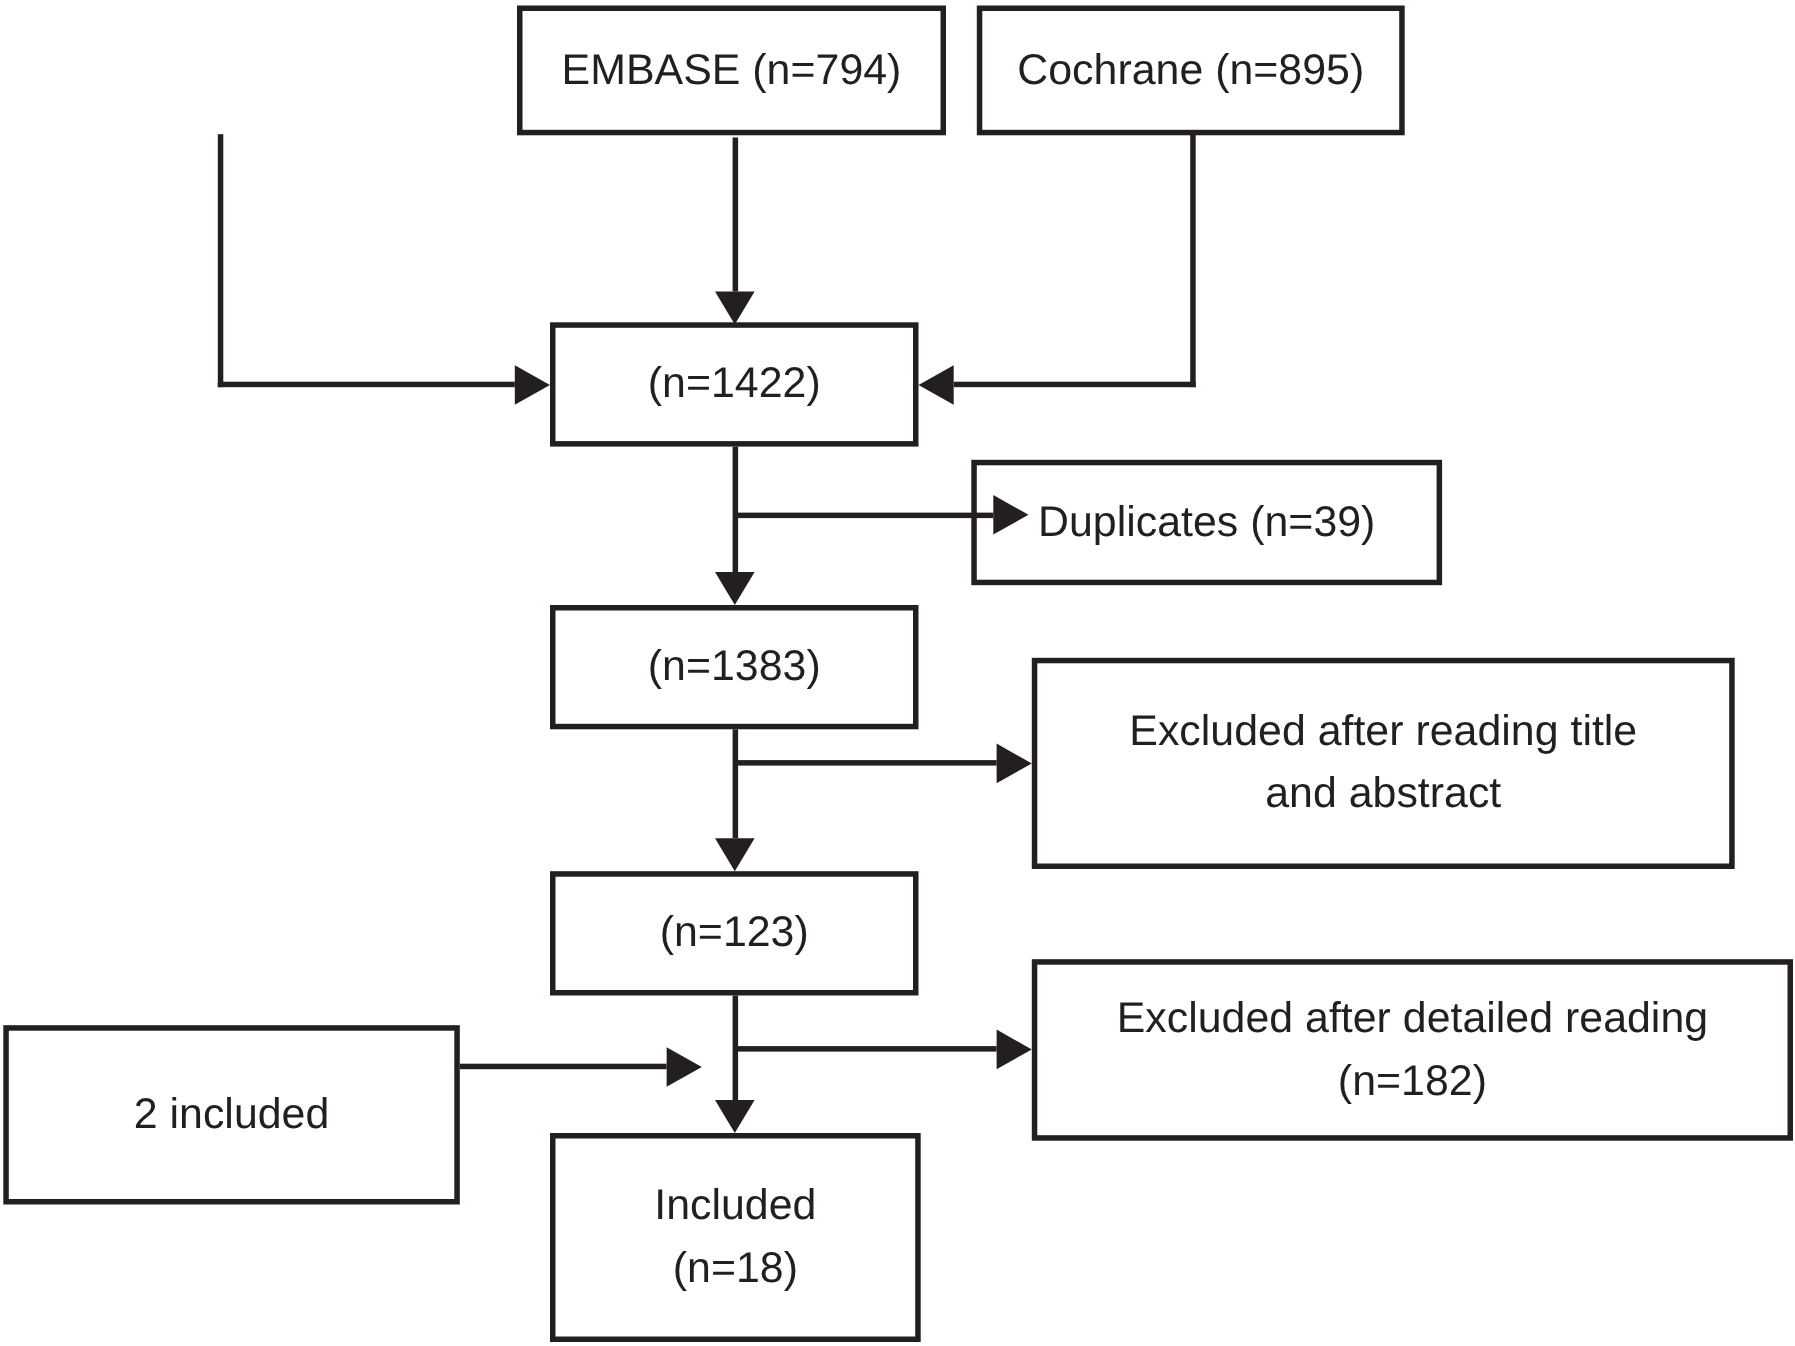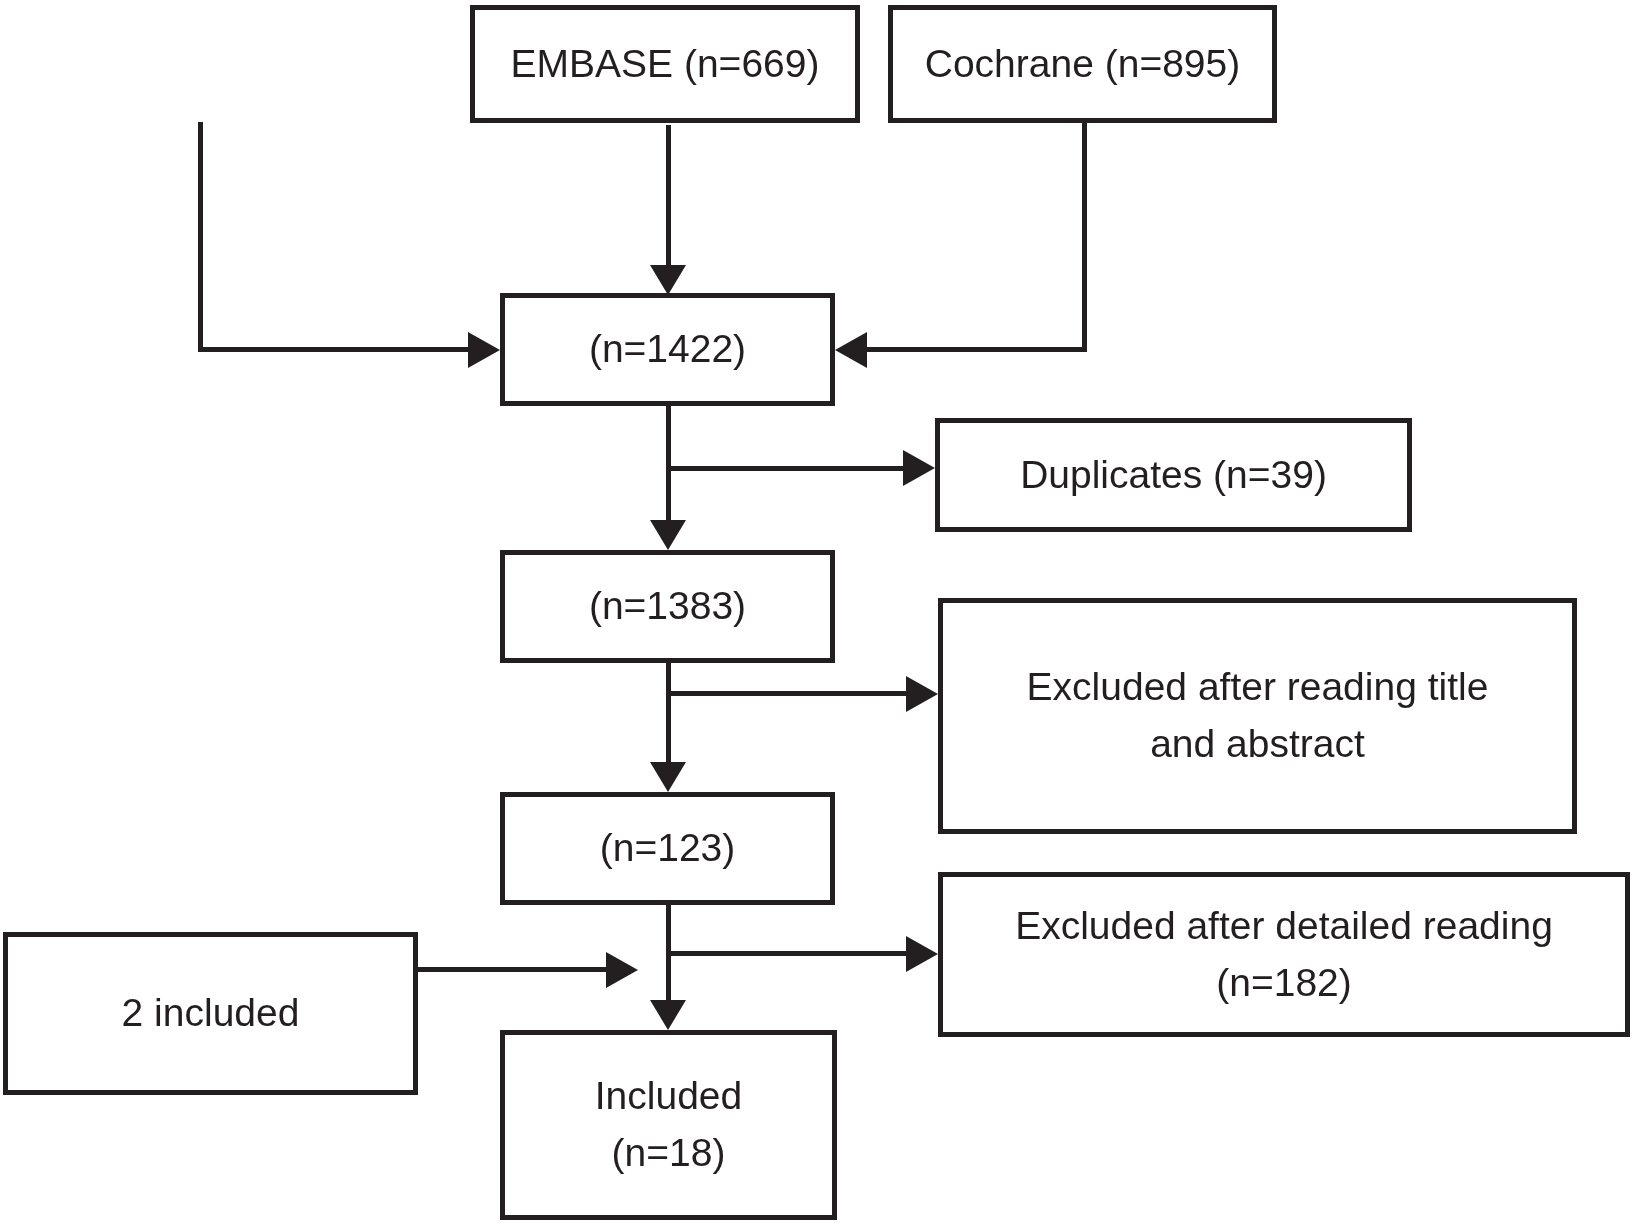--- a/index.html
+++ b/index.html
@@ -61,40 +61,40 @@
     border-top-color:var(--ink);
   }
 </style>
 </head>
 <body>
 
 <div class="stage">
 
 
   <div class="node" style="left:470px; top:5px; width:390px; height:118px;">
-    <span>EMBASE (n=669)</span>
+    <span>EMBASE (n=794)</span>
   </div>
 
   <div class="node" style="left:888px; top:5px; width:389px; height:118px;">
     <span>Cochrane (n=895)</span>
   </div>
 
   <div class="node" style="left:500px; top:293px; width:335px; height:113px;">
     <span>(n=1422)</span>
   </div>
 
-  <div class="node" style="left:935px; top:418px; width:477px; height:114px;">
+  <div class="node" style="left:883px; top:418px; width:428px; height:114px;">
     <span>Duplicates (n=39)</span>
   </div>
 
   <div class="node" style="left:500px; top:550px; width:335px; height:113px;">
     <span>(n=1383)</span>
   </div>
 
-  <div class="node" style="left:938px; top:598px; width:639px; height:236px;">
+  <div class="node" style="left:938px; top:598px; width:639px; height:192px;">
     <span>Excluded after reading title</span>
     <span>and abstract</span>
   </div>
 
   <div class="node" style="left:500px; top:792px; width:335px; height:113px;align-items:center;">
     <span>(n=123)</span>
   </div>
 
   <div class="node" style="left:938px; top:872px; width:692px; height:165px;">
     <span>Excluded after detailed reading</span>

